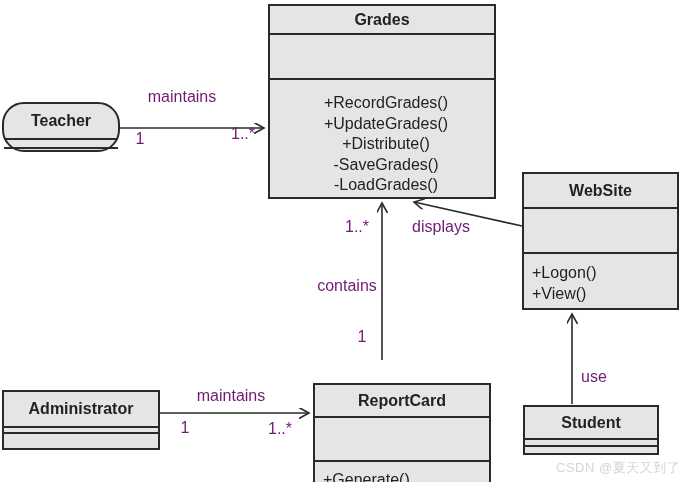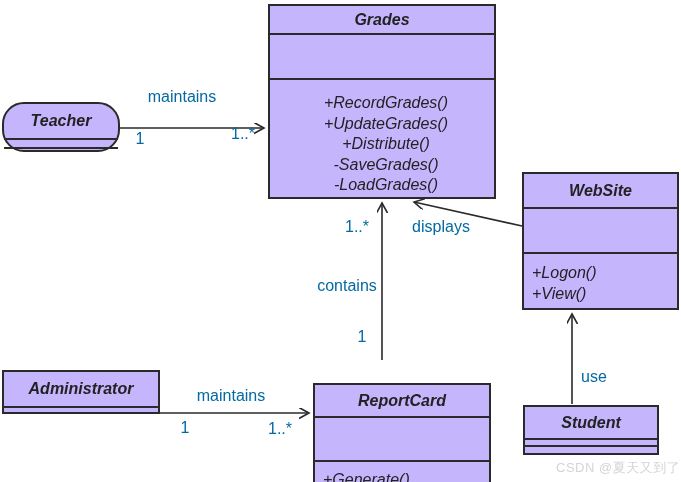--- a/index.html
+++ b/index.html
@@ -19,24 +19,23 @@
   .arrows {
     position: absolute;
     left: 0; top: 0;
     width: 681px; height: 482px;
     pointer-events: none;
   }
   .uml-class {
     position: absolute;
     box-sizing: border-box;
     border: 2px solid #2a2a2a;
-    background: #c4b5fd;
+    background: #e5e5e5;
     display: flex;
     flex-direction: column;
-    font-style: italic;
   }
   .uml-title {
     box-sizing: border-box;
     border-bottom: 2px solid #2a2a2a;
     font-weight: bold;
     font-size: 16px;
     display: flex;
     align-items: center;
     justify-content: center;
     flex: 0 0 auto;
@@ -68,33 +67,33 @@
   #c-website  { left: 522px; top: 172px; width: 157px; height: 138px; }
   #c-website .uml-title   { height: 35px; }
   #c-website .uml-attrs   { height: 45px; }
   #c-website .uml-methods { padding: 9px 0 0 8px; }
 
   #c-reportcard { left: 313px; top: 360px; width: 178px; height: 118px; margin-top: 23px; }
   #c-reportcard .uml-title   { height: 33px; }
   #c-reportcard .uml-attrs   { height: 44px; }
   #c-reportcard .uml-methods { padding: 8px 5px 0 8px; }
 
-  #c-administrator { left: 2px; top: 370px; width: 158px; height: 44px; }
+  #c-administrator { left: 2px; top: 390px; width: 158px; height: 60px; }
   #c-administrator .uml-title   { height: 36px; }
   #c-administrator .uml-attrs   { height: 6px; }
 
   #c-student  { left: 523px; top: 405px; width: 136px; height: 50px; }
   #c-student .uml-title   { height: 33px; }
   #c-student .uml-attrs   { height: 7px; }
 
   
   .lbl {
     position: absolute;
     font-size: 16px;
-    color: #0369a1;
+    color: #701a75;
     transform: translate(-50%, -50%);
     white-space: nowrap;
     background: transparent;
   }
   #lbl-maintains      { left: 182px; top: 97px;  }
   #mul-maintains-src  { left: 140px; top: 139px; }
   #mul-maintains-tgt  { left: 243px; top: 134px; }
   #lbl-generates      { left: 231px; top: 396px; }
   #mul-generates-src  { left: 185px; top: 428px; }
   #mul-generates-tgt  { left: 280px; top: 429px; }

